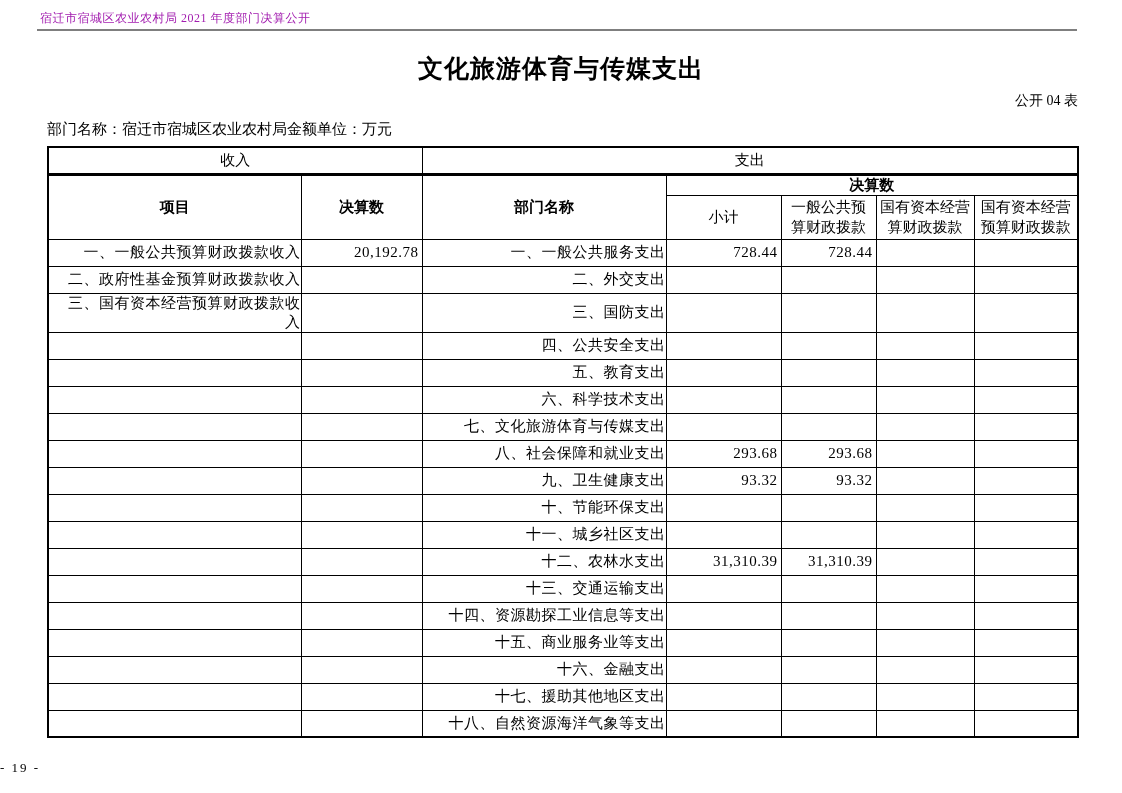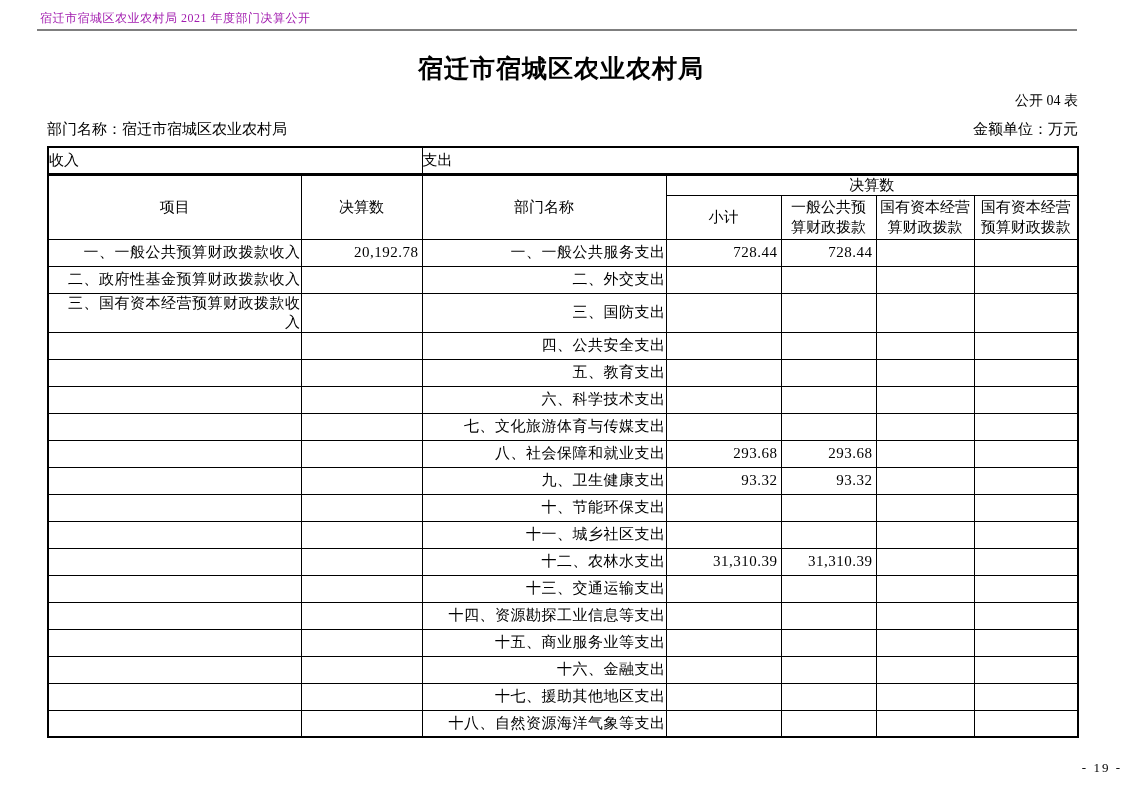--- a/index.html
+++ b/index.html
@@ -46,65 +46,64 @@
     right: 44px;
     top: 92px;
     font-size: 14px;
   }
   .meta-line {
     position: absolute;
     left: 47px;
     right: 44px;
     top: 120px;
     display: flex;
-    justify-content: space-between;
     font-size: 15px;
   }
   table.budget {
     position: absolute;
     left: 47px;
     top: 146px;
     width: 1030px;
     border-collapse: collapse;
     table-layout: fixed;
     border: 2px solid #000;
     font-size: 15px;
   }
   table.budget th, table.budget td {
     border: 1px solid #000;
     font-weight: normal;
     vertical-align: middle;
     overflow: hidden;
   }
-  tr.r1 th { height: 27px; border-bottom: 3px solid #000; text-align: left; }
-  tr.r2 th { height: 21px; text-align: center; }
+  tr.r1 th { height: 27px; border-bottom: 3px solid #000; text-align: center; }
+  tr.r2 th { height: 21px; text-align: center; font-weight: bold; }
   tr.r3 th { height: 44px; text-align: center; padding: 1px 2px; }
   th.wrap { white-space: pre-line; line-height: 1.35; }
   tbody td { height: 27px; }
   td.c-item { text-align: right; padding-left: 6px; letter-spacing: 0.5px; }
   td.c-num { text-align: right; padding-right: 3px; letter-spacing: 0.5px; }
   .page-number {
     position: absolute;
     left: 0;
     top: 760px;
     width: 100%;
-    text-align: right;
+    text-align: left;
     font-size: 13px;
     letter-spacing: 2px;
   }
 </style>
 </head>
 <body>
 
 <div class="page">
 
   <div class="header-note">宿迁市宿城区农业农村局 2021 年度部门决算公开</div>
   <div class="header-divider"></div>
 
-  <div class="page-title">宿迁市宿城区农业农村局</div>
+  <div class="page-title">文化旅游体育与传媒支出</div>
 
   <div class="table-number">公开 04 表</div>
 
   <div class="meta-line">
     <span>部门名称：宿迁市宿城区农业农村局</span>
     <span>金额单位：万元</span>
   </div>
 
   <table class="budget">
     <colgroup>

